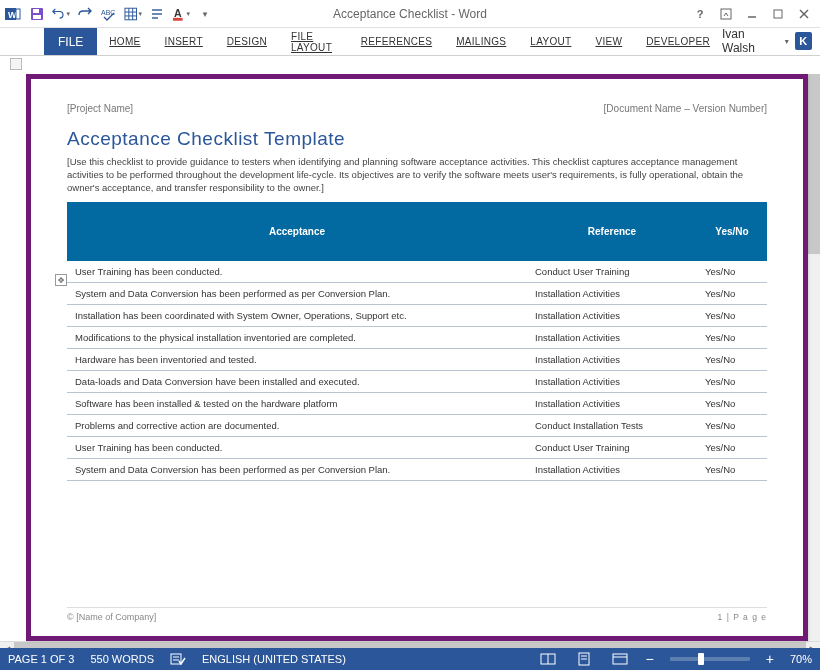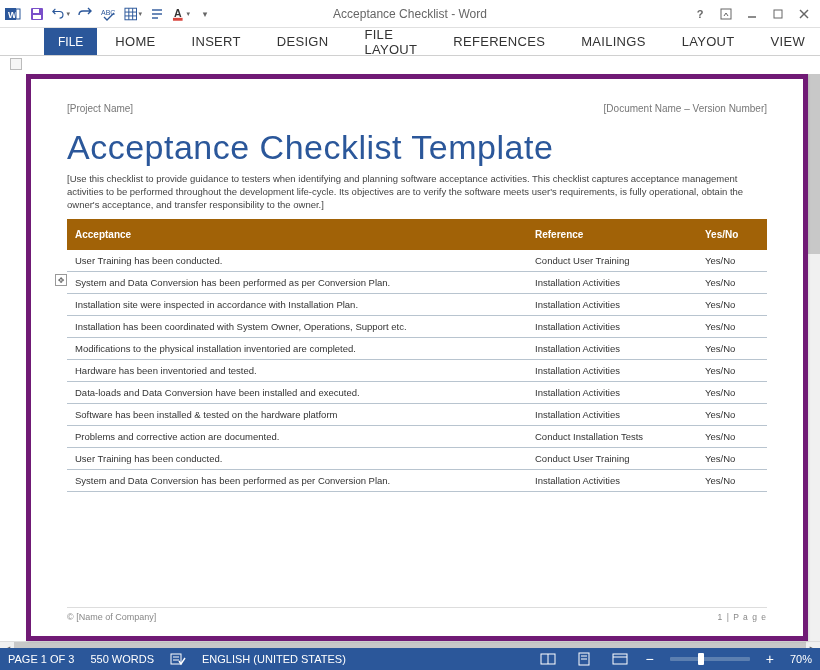--- a/index.html
+++ b/index.html
@@ -7,41 +7,41 @@
 
 .titlebar { height: 28px; background: #fff; display: flex; align-items: center; border-bottom: 1px solid #e0e0e0; position: relative; }
 .qat { display: flex; align-items: center; gap: 6px; padding-left: 4px; }
 .qat .ic { width: 18px; height: 18px; display: flex; align-items: center; justify-content: center; color: #2b579a; cursor: pointer; }
 .title-center { position: absolute; left: 50%; transform: translateX(-50%); color: #666; font-size: 12px; white-space: nowrap; }
 .win-controls { margin-left: auto; display: flex; align-items: center; gap: 10px; padding-right: 8px; color: #666; }
 .win-controls .wc { width: 16px; height: 16px; display: flex; align-items: center; justify-content: center; cursor: pointer; }
 
 .ribbon-tabs { height: 28px; background: #fff; display: flex; align-items: flex-end; border-bottom: 1px solid #d0d0d0; }
 .file-tab { background: #2b579a; color: #fff; height: 100%; padding: 0 14px; display: flex; align-items: center; font-size: 12px; cursor: pointer; margin-left: 44px; }
-.rtab { height: 100%; padding: 0 18px; display: flex; align-items: center; font-size: 13px; color: #333; cursor: pointer; letter-spacing: 0.3px; }
+.rtab { height: 100%; padding: 0 12px; display: flex; align-items: center; font-size: 10px; color: #333; cursor: pointer; letter-spacing: 0.3px; text-decoration: underline; }
 .user-area { margin-left: auto; display: flex; align-items: center; gap: 6px; padding-right: 8px; color: #333; font-size: 12px; }
 .user-badge { width: 18px; height: 18px; background: #2b579a; color: #fff; display: flex; align-items: center; justify-content: center; font-weight: bold; border-radius: 2px; font-size: 11px; }
 
 .doc-area { flex: 1; background: #fff; position: relative; overflow: hidden; display: flex; flex-direction: column; }
 .ruler-corner { position: absolute; top: 2px; left: 10px; width: 12px; height: 12px; border: 1px solid #bbb; background: #f5f5f5; }
 .page-wrap { flex: 1; position: relative; padding: 18px 12px 0 26px; }
 .page { background: #fff; border: 5px solid #701a75; box-shadow: 1px 1px 2px rgba(0,0,0,0.1); height: 567px; padding: 24px 36px 14px 36px; display: flex; flex-direction: column; position: relative; }
 .vscroll { position: absolute; right: 0; top: 18px; bottom: 0; width: 14px; background: #f0f0f0; border-left: 1px solid #ddd; }
 .vscroll .thumb { width: 100%; height: 180px; background: #c8c8c8; margin-top: 0; }
 .hscrollbar { height: 14px; background: #f0f0f0; border-top: 1px solid #ddd; display: flex; align-items: center; }
 .hscrollbar .arrow { width: 14px; height: 14px; display: flex; align-items: center; justify-content: center; color: #666; cursor: pointer; }
 .hscrollbar .track { flex: 1; height: 100%; }
 .hscrollbar .track .hthumb { height: 100%; width: 100%; background: #c8c8c8; }
 
 .doc-header-row { display: flex; justify-content: space-between; color: #777; font-size: 10px; margin-bottom: 14px; }
-.doc-title { font-family: "Century Gothic", "Segoe UI Light", sans-serif; font-size: 34px; color: #2b579a; font-weight: 400; margin-bottom: 6px; letter-spacing: 0.5px; }
+.doc-title { font-family: "Century Gothic", "Segoe UI Light", sans-serif; font-size: 19px; color: #2b579a; font-weight: 400; margin-bottom: 6px; letter-spacing: 0.5px; }
 .doc-intro { font-size: 9.5px; color: #444; line-height: 1.35; margin-bottom: 8px; }
 
 .tbl { width: 100%; border-collapse: collapse; font-size: 9.5px; }
-.tbl thead th { background: #a16207; color: #fff; text-align: left; padding: 10px 8px; font-weight: 600; font-size: 10px; }
+.tbl thead th { background: #0369a1; color: #fff; text-align: center; padding: 24px 8px; font-weight: 600; font-size: 10px; }
 .tbl tbody td { padding: 5px 8px; border-bottom: 1px solid #b8c4cf; color: #333; }
 .tbl tbody td:nth-child(3) { text-align: left; width: 70px; }
 .tbl tbody td:nth-child(2) { width: 170px; }
 .move-handle { position: absolute; width: 12px; height: 12px; border: 1px solid #999; background: #fff; left: 24px; top: 195px; font-size: 8px; display: flex; align-items: center; justify-content: center; color: #666; cursor: move; }
 
 .doc-footer-row { margin-top: auto; display: flex; justify-content: space-between; color: #888; font-size: 9px; border-top: 1px solid #ddd; padding-top: 4px; }
 .pg-num { font-size: 8.5px; letter-spacing: 1px; }
 
 .statusbar { height: 22px; background: #2b579a; color: #fff; display: flex; align-items: center; font-size: 11px; padding: 0 8px; gap: 16px; }
 .statusbar .sb-item { display: flex; align-items: center; gap: 4px; cursor: pointer; }
@@ -189,25 +189,20 @@
               <td>User Training has been conducted.</td>
               <td>Conduct User Training</td>
               <td>Yes/No</td>
             </tr>
             <tr>
               <td>System and Data Conversion has been performed as per Conversion Plan.</td>
               <td>Installation Activities</td>
               <td>Yes/No</td>
             </tr>
             <tr>
-              <td>Installation site were inspected in accordance with Installation Plan.</td>
-              <td>Installation Activities</td>
-              <td>Yes/No</td>
-            </tr>
-            <tr>
               <td>Installation has been coordinated with System Owner, Operations, Support etc.</td>
               <td>Installation Activities</td>
               <td>Yes/No</td>
             </tr>
             <tr>
               <td>Modifications to the physical installation inventoried are completed.</td>
               <td>Installation Activities</td>
               <td>Yes/No</td>
             </tr>
             <tr>

